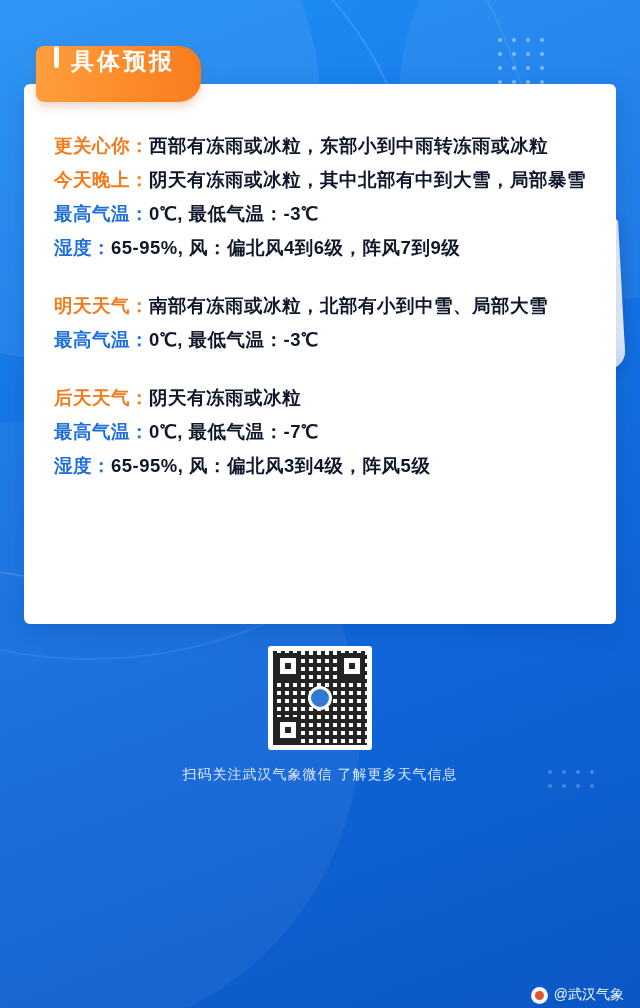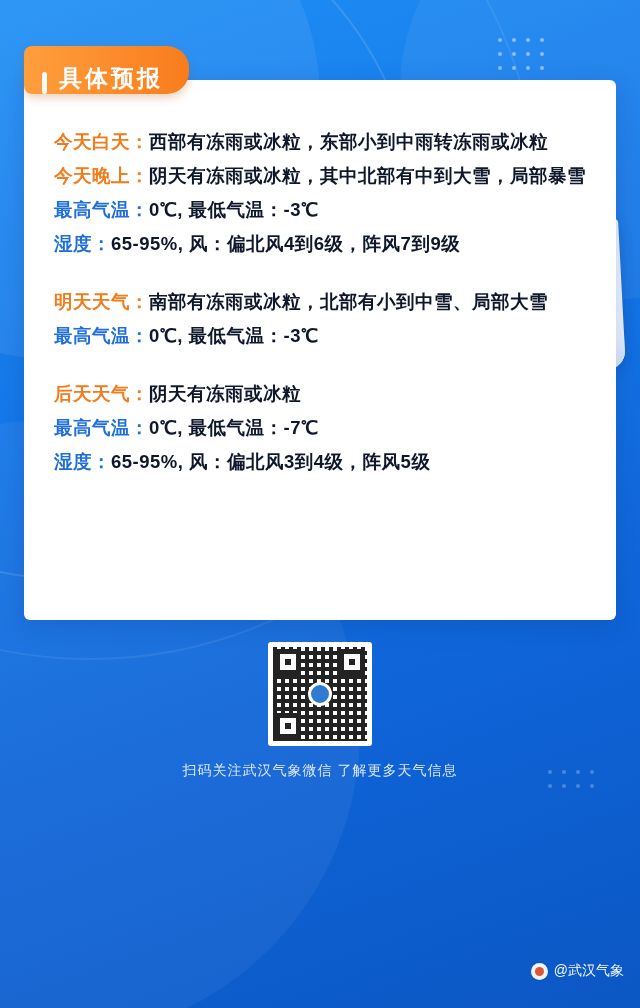--- a/index.html
+++ b/index.html
@@ -109,24 +109,24 @@
     right: 0; bottom: 0;
     width: 34px; height: 34px;
     background: linear-gradient(135deg, #ffffff 0%, #cfe0fa 100%);
     border-top-left-radius: 16px;
   }
 
   
   .section-tag {
     position: relative;
     z-index: 6;
-    margin: 46px 0 0 24px;
+    margin: 46px 0 0 36px;
     display: inline-flex;
-    align-items: flex-end;
-    height: 48px;
+    align-items: flex-start;
+    height: 56px;
     padding: 0 26px 0 18px;
     background: linear-gradient(90deg, #ff9e3d 0%, #f97c1c 100%);
     color: #fff;
     font-size: 23px;
     font-weight: bold;
     letter-spacing: 3px;
     border-radius: 8px 22px 22px 8px;
     box-shadow: 0 4px 10px rgba(180,80,0,0.25);
   }
   .section-tag .bar {
@@ -200,21 +200,21 @@
     z-index: 5;
     text-align: center;
     margin-top: 16px;
     color: #dbe9fb;
     font-size: 14px;
     letter-spacing: 1px;
   }
   .watermark {
     position: absolute;
     right: 16px;
-    bottom: 28px;
+    bottom: 4px;
     z-index: 7;
     display: flex;
     align-items: center;
     gap: 6px;
     color: #ffffff;
     font-size: 14px;
     opacity: .95;
   }
   .wm-logo {
     width: 17px; height: 17px; border-radius: 50%;
@@ -299,21 +299,21 @@
   </div>
 
   <div class="section-tag">
     <span class="bar"></span>
     <span>具体预报</span>
   </div>
 
   <div class="card">
     <div class="block">
       <div class="row">
-        <span class="lbl">今天白天：</span><span class="val">西部有冻雨或冰粒，东部小到中雨转冻雨或冰粒</span>
+        <span class="lbl">更关心你：</span><span class="val">西部有冻雨或冰粒，东部小到中雨转冻雨或冰粒</span>
       </div>
       <div class="row">
         <span class="lbl">今天晚上：</span><span class="val">阴天有冻雨或冰粒，其中北部有中到大雪，局部暴雪</span>
       </div>
       <div class="row">
         <span class="lbl blue">最高气温：</span><span class="val">0℃, 最低气温：-3℃</span>
       </div>
       <div class="row">
         <span class="lbl blue">湿度：</span><span class="val">65-95%, 风：偏北风4到6级，阵风7到9级</span>
       </div>

